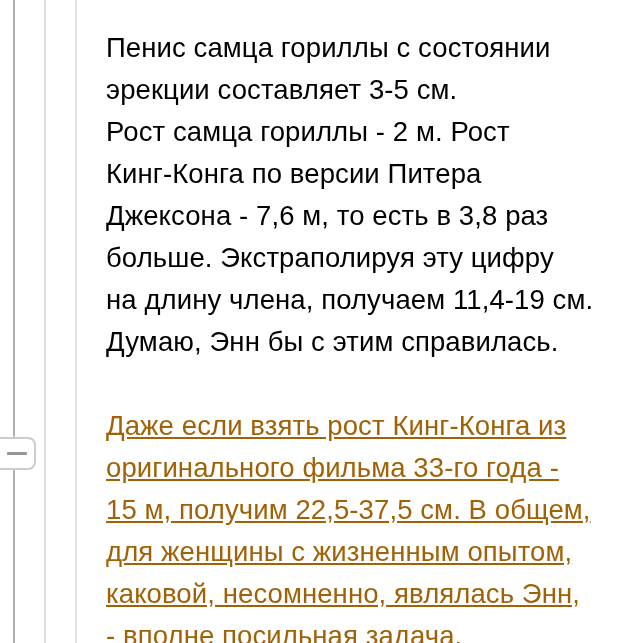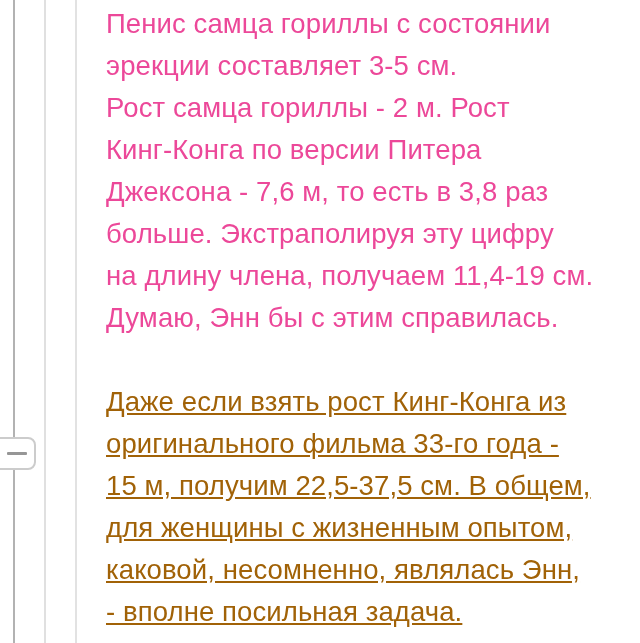--- a/index.html
+++ b/index.html
@@ -71,21 +71,21 @@
 
 <div class="depth-line depth-line-1" style="background: rgb(178, 178, 178);"></div>
 <div class="depth-line depth-line-2" style="background: rgb(224, 224, 224);"></div>
 <div class="depth-line depth-line-3" style="background: rgb(226, 226, 226);"></div>
 
 <button class="collapse-btn">
   <span class="minus-bar"></span>
 </button>
 
 <div class="comment-body">
-  <p class="comment-paragraph" style="color: #ec4899;">Пенис самца гориллы с состоянии
+  <p class="comment-paragraph" style="color: #000000; margin-top: 24px;">Пенис самца гориллы с состоянии
 эрекции составляет 3-5 см.
 Рост самца гориллы - 2 м. Рост
 Кинг-Конга по версии Питера
 Джексона - 7,6 м, то есть в 3,8 раз
 больше. Экстраполируя эту цифру
 на длину члена, получаем 11,4-19 см.
 Думаю, Энн бы с этим справилась.</p>
   <p class="comment-paragraph" style="color: #a16207; text-decoration: underline;">Даже если взять рост Кинг-Конга из
 оригинального фильма 33-го года -
 15 м, получим 22,5-37,5 см. В общем,

